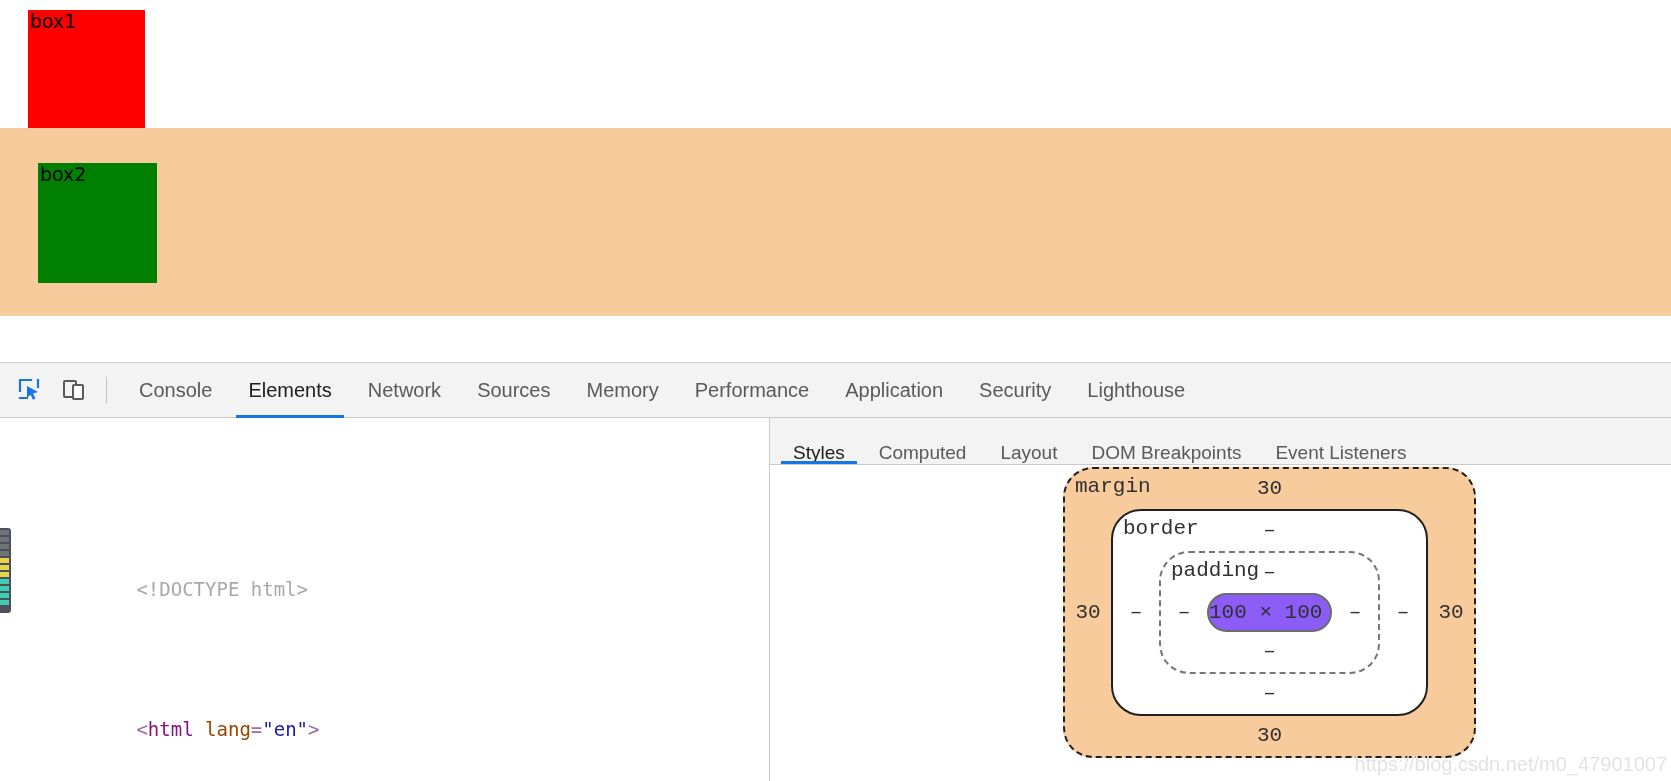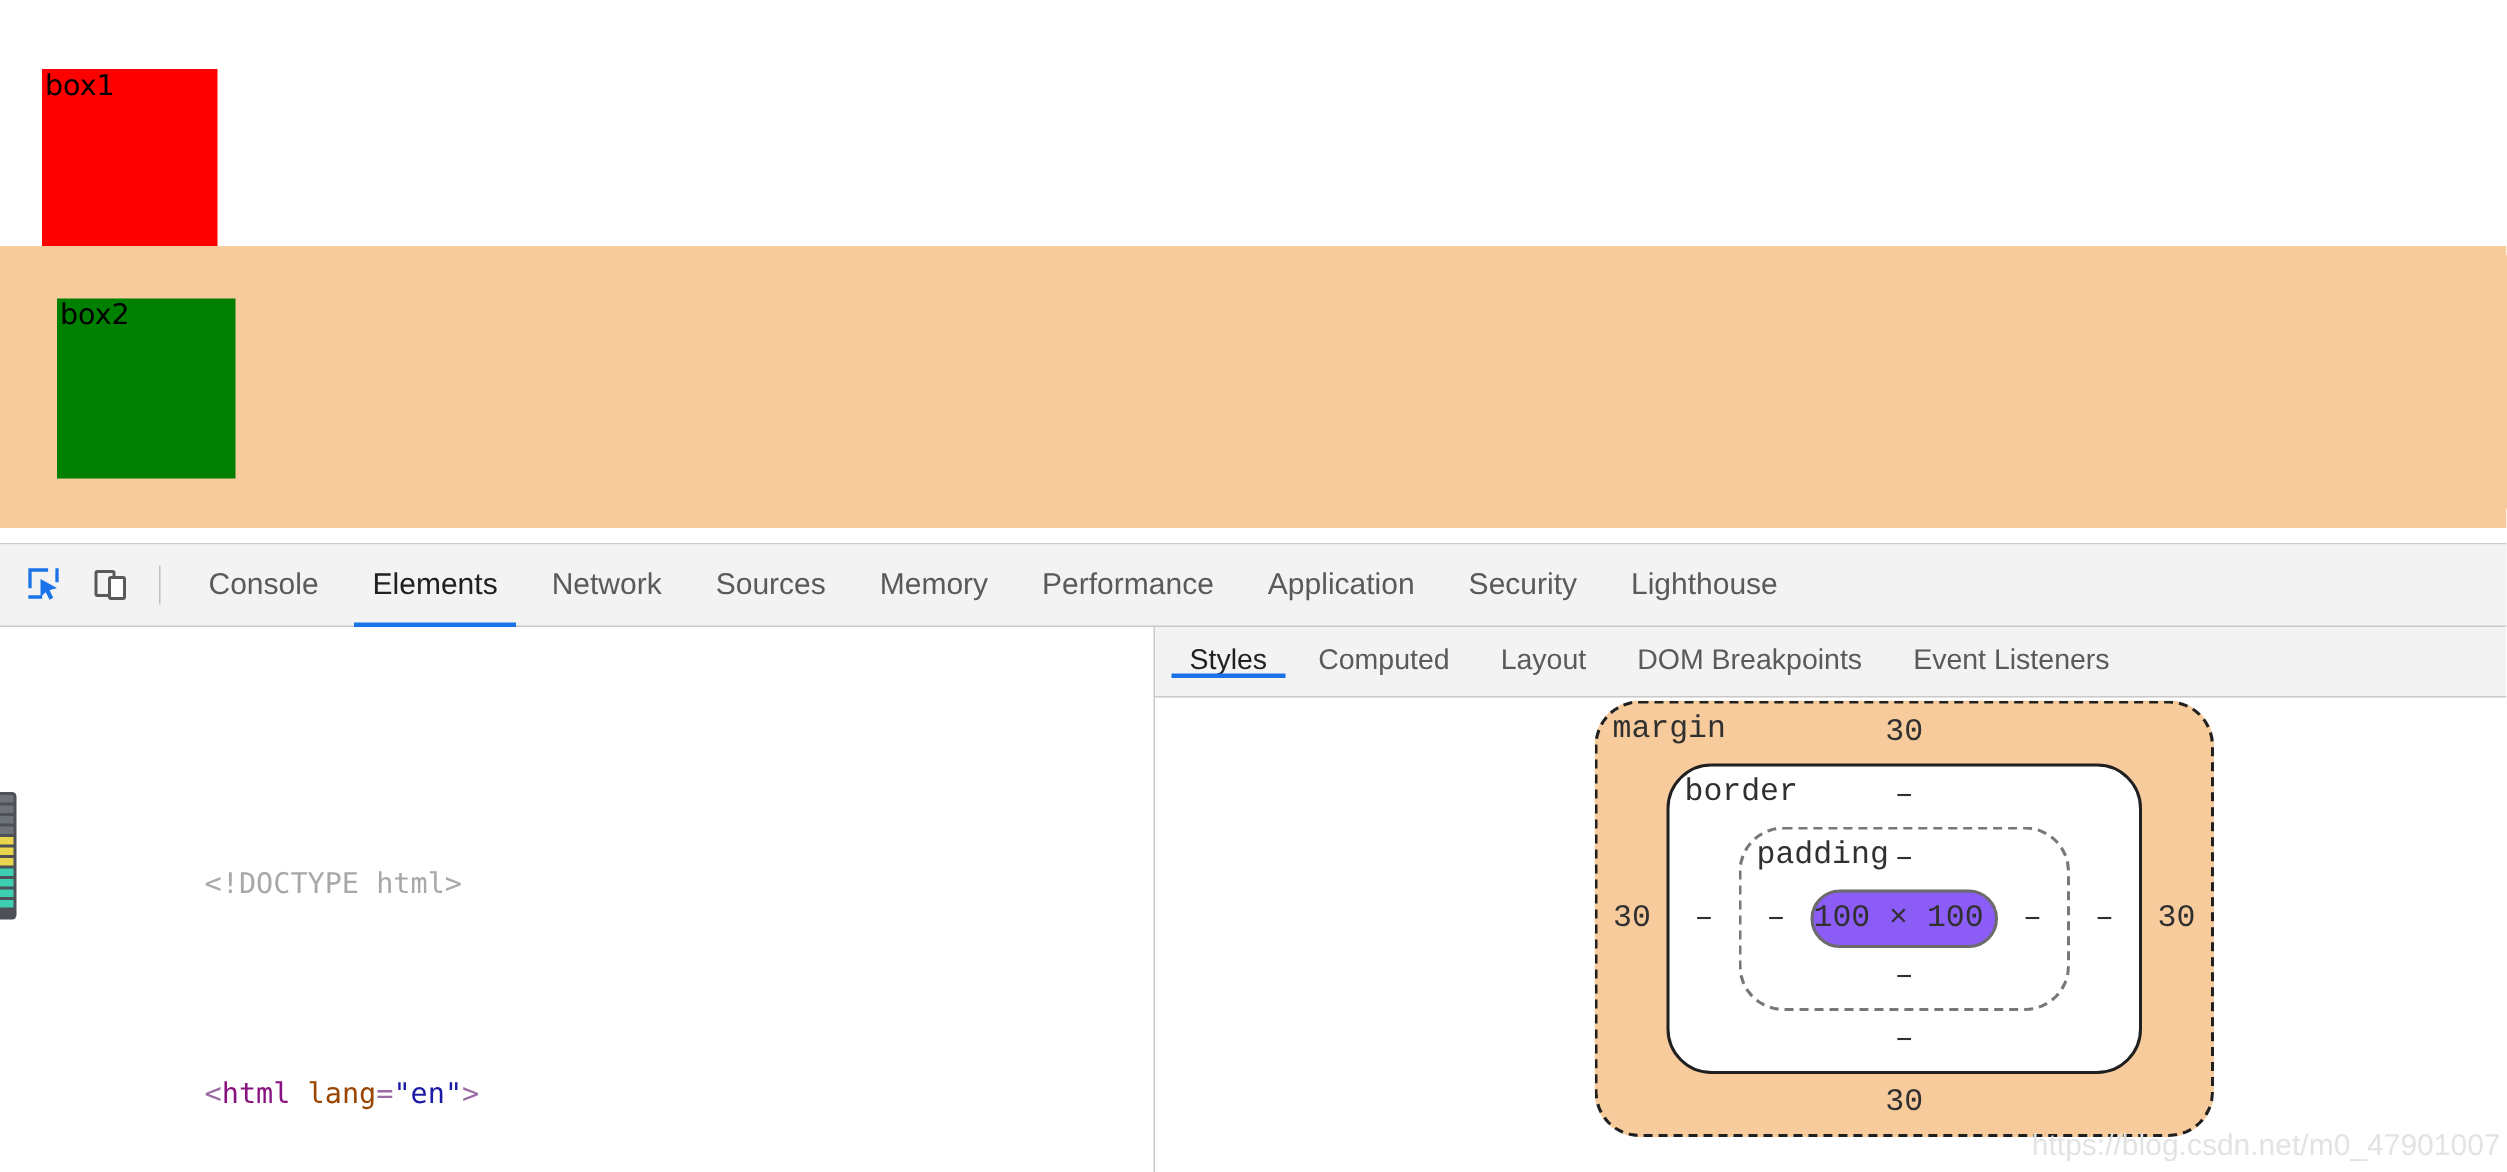--- a/index.html
+++ b/index.html
@@ -16,21 +16,20 @@
   }
 
   
   #viewport {
     position: absolute;
     left: 0; top: 0;
     width: 1671px;
     height: 362px;
     background: #ffffff;
     overflow: hidden;
-    margin-top: 36px;
   }
   #box1 {
     position: absolute;
     left: 28px;
     top: 10px;
     width: 117px;
     height: 118px;
     background: #ff0000;
     color: #000000;
     font-size: 19px;
@@ -186,21 +185,21 @@
     flex: 1;
     background: #ffffff;
     position: relative;
     overflow: hidden;
   }
   #sb-tabs {
     height: 47px;
     background: #f3f3f3;
     border-bottom: 1px solid #cacaca;
     display: flex;
-    align-items: center;
+    align-items: flex-end;
     box-sizing: border-box;
     padding-left: 6px;
   }
   .sb-tab {
     display: flex;
     align-items: center;
     padding: 0 17px;
     font-size: 19px;
     color: #5a5a5a;
     position: relative;

